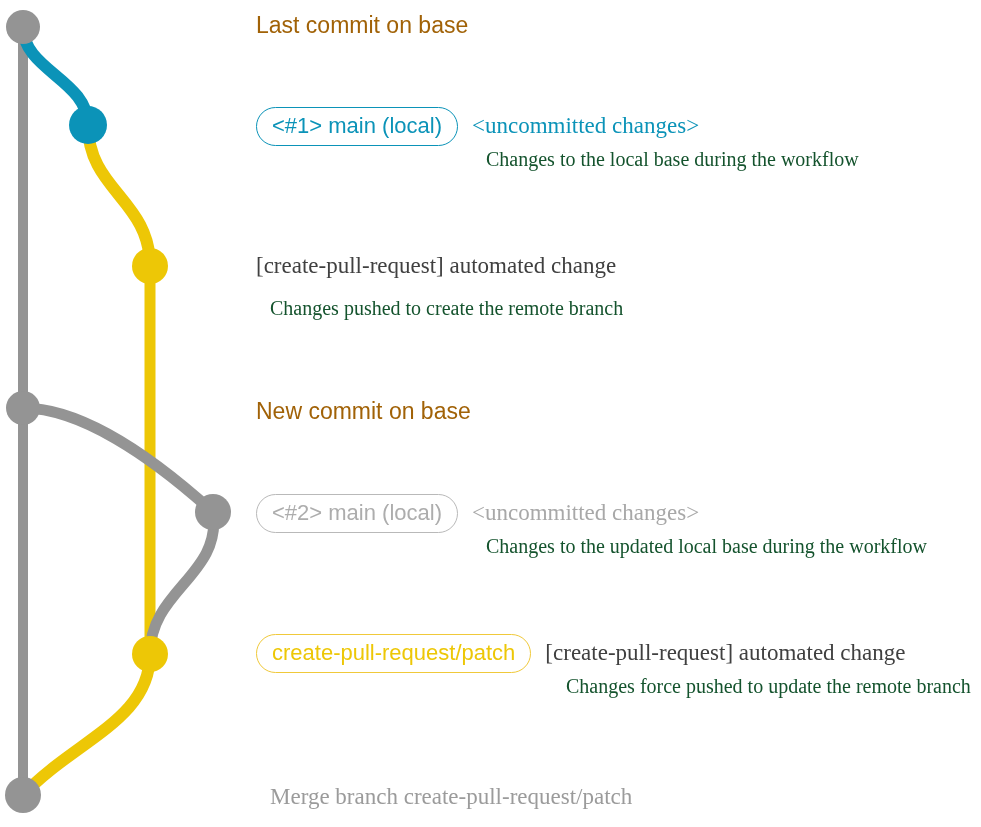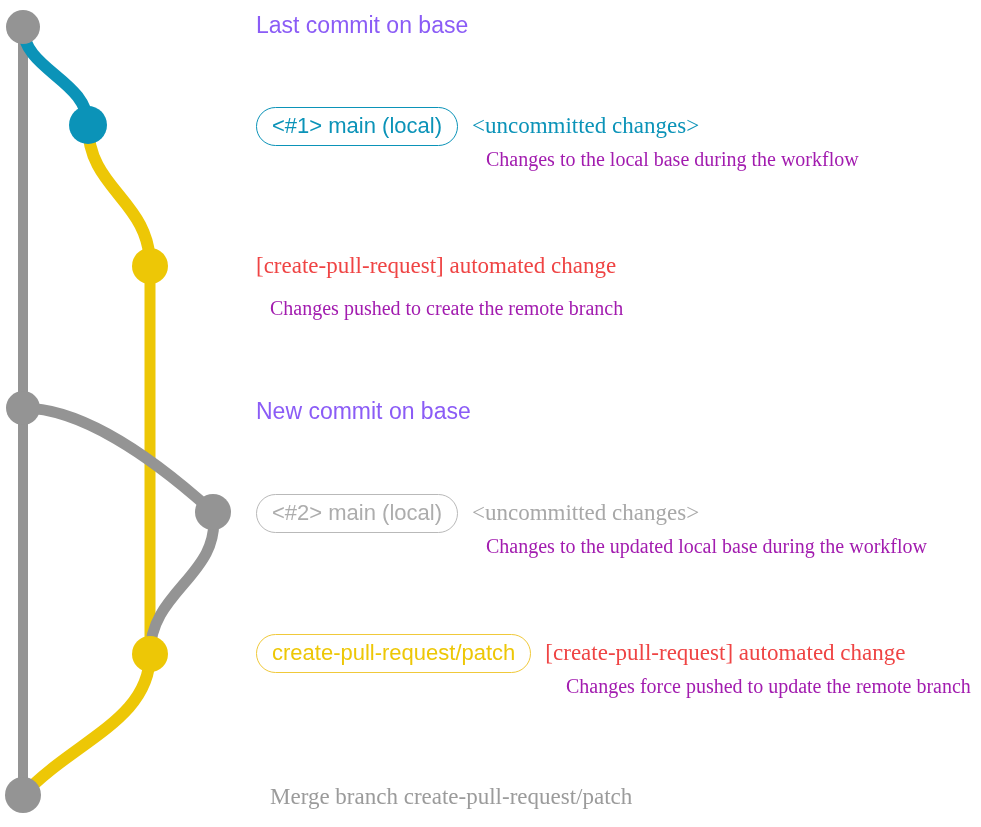--- a/index.html
+++ b/index.html
@@ -36,21 +36,21 @@
     position: absolute;
     display: flex;
     align-items: flex-start;
   }
 
   
   .heading {
     font-family: "Liberation Sans", sans-serif;
     font-size: 23px;
     line-height: 27px;
-    color: #8b5cf6;
+    color: #a16207;
     white-space: nowrap;
     text-align: right;
   }
 
   
   .pill {
     display: inline-block;
     box-sizing: border-box;
     border: 1px solid #6d28d9;
     border-radius: 999px;
@@ -69,34 +69,34 @@
 
   
   .subject {
     font-family: Liberation Serif, serif;
     font-size: 23px;
     line-height: 27px;
     white-space: nowrap;
     padding-top: 5px;
   }
   .subject.blue   { color: #0b93b8; }
-  .subject.yellow { color: #ef4444; }
+  .subject.yellow { color: #404040; }
   .subject.gray   { color: #a8a8a8; }
   .subject.gray-dark { color: #9b9b9b; }
 
   
   .subject.standalone { padding-top: 0; }
 
   
   .caption {
     position: absolute;
     font-family: "Liberation Serif", serif;
     font-size: 20px;
     line-height: 24px;
-    color: #a21caf;
+    color: #14532d;
     white-space: nowrap;
   }
 
   .gap { display: inline-block; }
 </style>
 </head>
 <body>
 
 <svg id="graph-svg" viewBox="0 0 981 827" xmlns="http://www.w3.org/2000/svg">
 

